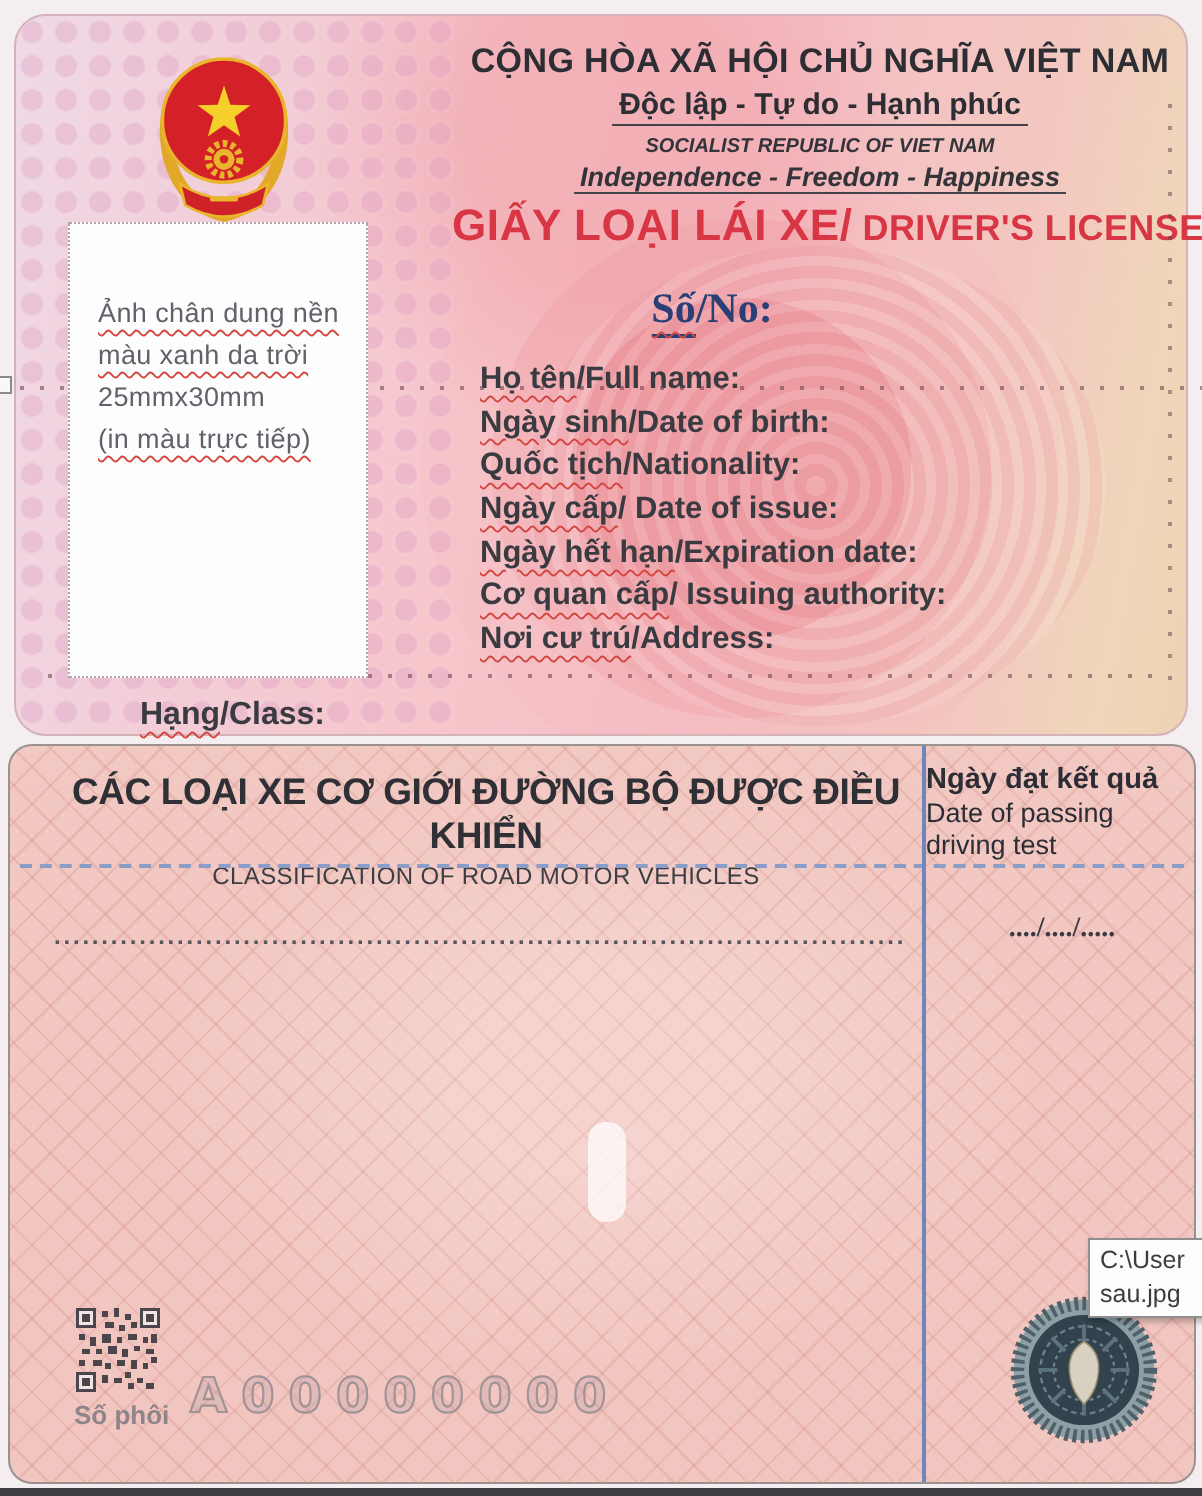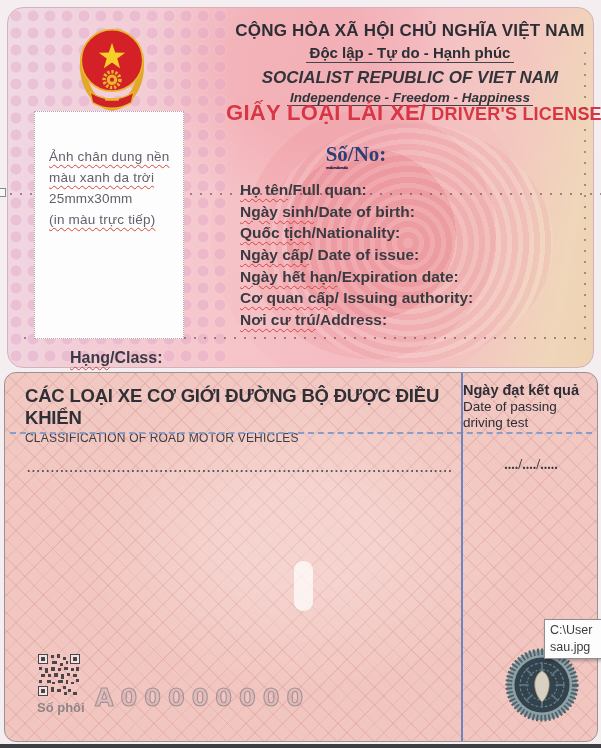--- a/index.html
+++ b/index.html
@@ -39,21 +39,21 @@
     margin:34px 10px 0 14px;font-size:13.5px;line-height:21px;
     color:#63606a;font-weight:normal;letter-spacing:0.2px;
   }
   .sq{ text-decoration:underline;text-decoration-style:wavy;text-decoration-color:#d3453e;
        text-decoration-thickness:1px;text-underline-offset:3px; }
 
   .front-header{position:absolute;left:218px;top:13px;width:368px;text-align:center;color:#2d2e34;}
   .fh1{font-size:17px;font-weight:bold;letter-spacing:0.2px;}
   .fh2{font-size:15px;font-weight:bold;margin-top:3px;}
   .fh2 span{border-bottom:1.5px solid #43444a;padding:0 4px 1px;}
-  .fh3{font-size:17px;font-weight:bold;font-style:italic;margin-top:7px;color:#33343a;}
+  .fh3{font-size:10px;font-weight:bold;font-style:italic;margin-top:7px;color:#33343a;}
   .fh4{font-size:13.5px;font-weight:bold;font-style:italic;margin-top:2px;color:#33343a;}
   .fh4 span{border-bottom:1.5px solid #43444a;padding:0 3px 0;}
 
   .front-title{position:absolute;left:218px;top:92px;width:368px;text-align:center;color:#d8３644;color:#d83644;white-space:nowrap;}
   .ft-vi{font-size:22px;font-weight:bold;letter-spacing:0.3px;}
   .ft-en{font-size:18px;font-weight:bold;margin-left:5px;letter-spacing:0.2px;}
 
   .number-line{
     position:absolute;left:218px;top:134px;width:260px;text-align:center;
     font-family:"Liberation Serif",serif;font-size:21px;font-weight:bold;color:#2b3f77;
@@ -80,21 +80,21 @@
   
   .back-card{
     position:absolute;left:4px;top:372px;width:594px;height:370px;
     border-radius:12px;border:1px solid #99928f;box-sizing:border-box;
     background:
       radial-gradient(ellipse at 50% 45%, rgba(255,255,255,0.22) 0 70px, transparent 220px),
       repeating-linear-gradient(45deg, rgba(215,147,141,0.30) 0 1.2px, transparent 1.2px 13px),
       repeating-linear-gradient(-45deg, rgba(215,147,141,0.30) 0 1.2px, transparent 1.2px 13px),
       linear-gradient(#f2c8c2,#f2c6c0);
   }
-  .back-title{position:absolute;left:20px;top:12px;width:436px;}
+  .back-title{position:absolute;left:20px;top:12px;width:436px;text-align:center;}
   .bt-vi{font-size:18.5px;font-weight:bold;color:#2f3036;letter-spacing:-0.2px;}
   .bt-en{font-size:12px;font-weight:normal;color:#3d3e44;margin-top:2px;letter-spacing:0.2px;}
 
   .dashed-line{position:absolute;left:5px;right:5px;top:59px;height:0;
     border-top:2px dashed #8a9cc8;}
   .v-line{position:absolute;left:456px;top:0;bottom:0;width:2px;background:#6e86bf;}
 
   .result-col{position:absolute;left:458px;top:9px;width:136px;text-align:left;
     font-family:Liberation Sans, sans-serif;color:#2c2d35;}
   .rc1{font-size:14.5px;font-weight:bold;}
@@ -160,21 +160,21 @@
 
   <div class="front-title">
     <span class="ft-vi">GIẤY LOẠI LÁI XE/</span><span class="ft-en">DRIVER'S LICENSE</span>
   </div>
 
   <div class="number-line">
     <span class="so">Số</span><span>/No:</span>
   </div>
 
   <div class="front-fields">
-    <div class="row"><span class="sq">Họ tên</span><span>/Full quan:</span></div>
+    <div class="row"><span class="sq">Họ tên</span><span>/Full name:</span></div>
     <div class="row"><span class="sq">Ngày sinh</span><span>/Date of birth:</span></div>
     <div class="row"><span class="sq">Quốc tịch</span><span>/Nationality:</span></div>
     <div class="row"><span class="sq">Ngày cấp</span><span>/ Date of issue:</span></div>
     <div class="row"><span class="sq">Ngày hết hạn</span><span>/Expiration date:</span></div>
     <div class="row"><span class="sq">Cơ quan cấp</span><span>/ Issuing authority:</span></div>
     <div class="row"><span class="sq">Nơi cư trú</span><span>/Address:</span></div>
   </div>
 
   <div class="class-row">
     <span class="sq">Hạng</span><span>/Class:</span>

